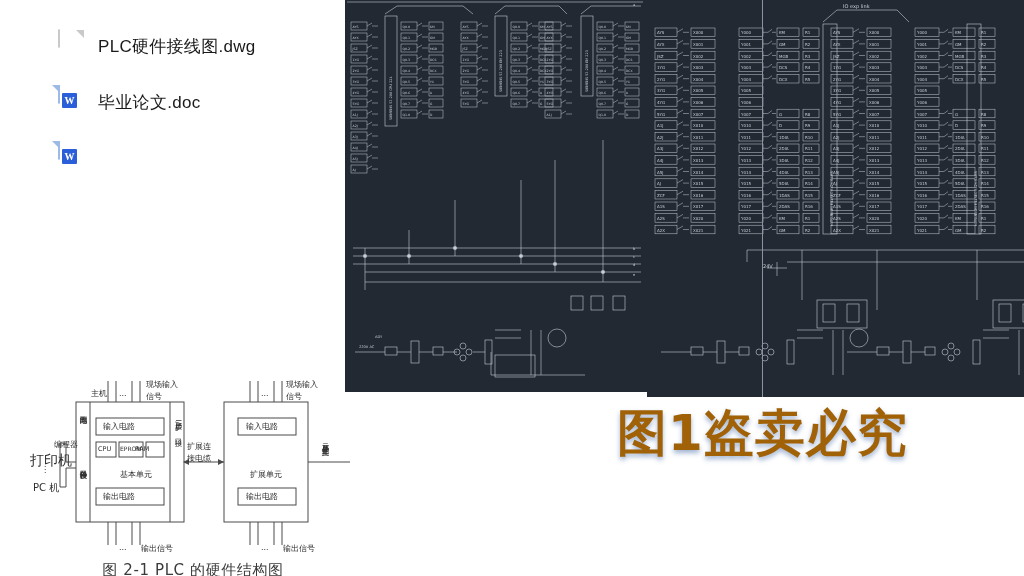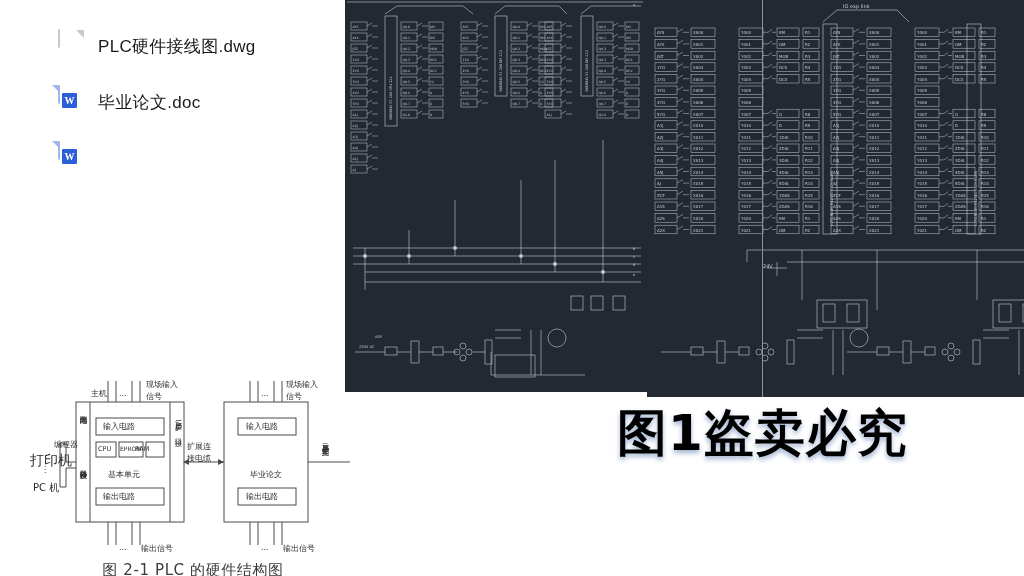--- a/index.html
+++ b/index.html
@@ -50,21 +50,21 @@
   
   .wm-red {
     position: absolute; left: 232px; top: 172px;
     font-size: 54px; font-weight: bold; color: #f41d13;
     font-family: "DejaVu Sans", sans-serif;
     letter-spacing: 1px; white-space: nowrap;
     text-shadow: 0 3px 6px rgba(244,29,19,.55), 1px 1px 0 #ff5a50;
   }
   .wm-blue {
     position: absolute; left: 589px; top: 400px;
-    font-size: 50px; font-weight: bold; color: #000000;
+    font-size: 50px; font-weight: bold; color: #a16207;
     font-family: "DejaVu Sans", sans-serif;
     letter-spacing: 1px; white-space: nowrap;
     text-shadow: 0 3px 5px rgba(42,85,153,.45);
   }
   .wm-csdn {
     position: absolute; left: 874px; top: 374px;
     font-size: 12.5px; color: #b9bfc9; white-space: nowrap;
     font-family: "DejaVu Sans", sans-serif;
   }
 
@@ -929,42 +929,42 @@
     <div style="position:absolute;left:0;top:0;width:330px;height:200px;font-family:'DejaVu Sans',sans-serif;color:#2e2e2e;">
       <span style="position:absolute;left:63px;top:23px;font-size:8px;">主机</span>
       <span style="position:absolute;left:91px;top:24px;font-size:8px;">...</span>
       <span style="position:absolute;left:118px;top:14px;font-size:8px;">现场输入</span>
       <span style="position:absolute;left:118px;top:26px;font-size:8px;">信号</span>
 
       <span style="position:absolute;left:75px;top:56px;font-size:8px;">输入电路</span>
       <span style="position:absolute;left:70px;top:80px;font-size:6.5px;">CPU</span>
       <span style="position:absolute;left:92px;top:80px;font-size:6px;">EPROM</span>
       <span style="position:absolute;left:107px;top:80px;font-size:6.5px;">RAM</span>
-      <span style="position:absolute;left:80px;top:104px;font-size:8px;">基本单元</span>
+      <span style="position:absolute;left:92px;top:104px;font-size:8px;">基本单元</span>
       <span style="position:absolute;left:75px;top:126px;font-size:8px;">输出电路</span>
       <span style="position:absolute;left:91px;top:178px;font-size:8px;">...</span>
       <span style="position:absolute;left:113px;top:178px;font-size:8px;">输出信号</span>
 
       <span style="position:absolute;left:50px;top:45px;font-size:7.5px;writing-mode:vertical-rl;">内部电源</span>
       <span style="position:absolute;left:50px;top:100px;font-size:7.5px;writing-mode:vertical-rl;">各种外设接口</span>
       <span style="position:absolute;left:145px;top:52px;font-size:7.5px;writing-mode:vertical-rl;">扩展 I/O 接口</span>
 
       <span style="position:absolute;left:2px;top:74px;font-size:8px;padding-left:24px;">编程器</span>
       <span style="position:absolute;left:2px;top:87px;font-size:14px;">打印机</span>
       <span style="position:absolute;left:13px;top:100px;font-size:8px;">⋮</span>
       <span style="position:absolute;left:5px;top:116px;font-size:10px;">PC 机</span>
 
       <span style="position:absolute;left:159px;top:76px;font-size:8px;">扩展连</span>
       <span style="position:absolute;left:159px;top:88px;font-size:8px;">接电缆</span>
 
       <span style="position:absolute;left:233px;top:24px;font-size:8px;">...</span>
       <span style="position:absolute;left:258px;top:14px;font-size:8px;">现场输入</span>
       <span style="position:absolute;left:258px;top:26px;font-size:8px;">信号</span>
       <span style="position:absolute;left:218px;top:56px;font-size:8px;">输入电路</span>
-      <span style="position:absolute;left:222px;top:104px;font-size:8px;">毕业论文</span>
+      <span style="position:absolute;left:222px;top:104px;font-size:8px;">扩展单元</span>
       <span style="position:absolute;left:218px;top:126px;font-size:8px;">输出电路</span>
       <span style="position:absolute;left:233px;top:178px;font-size:8px;">...</span>
       <span style="position:absolute;left:255px;top:178px;font-size:8px;">输出信号</span>
       <span style="position:absolute;left:292px;top:78px;font-size:7.5px;writing-mode:vertical-rl;letter-spacing:-1px;">至其他扩展单元</span>
     </div>
 
     <div class="plc-cap">图 2-1  PLC 的硬件结构图</div>
   </div>
 
 </div>

